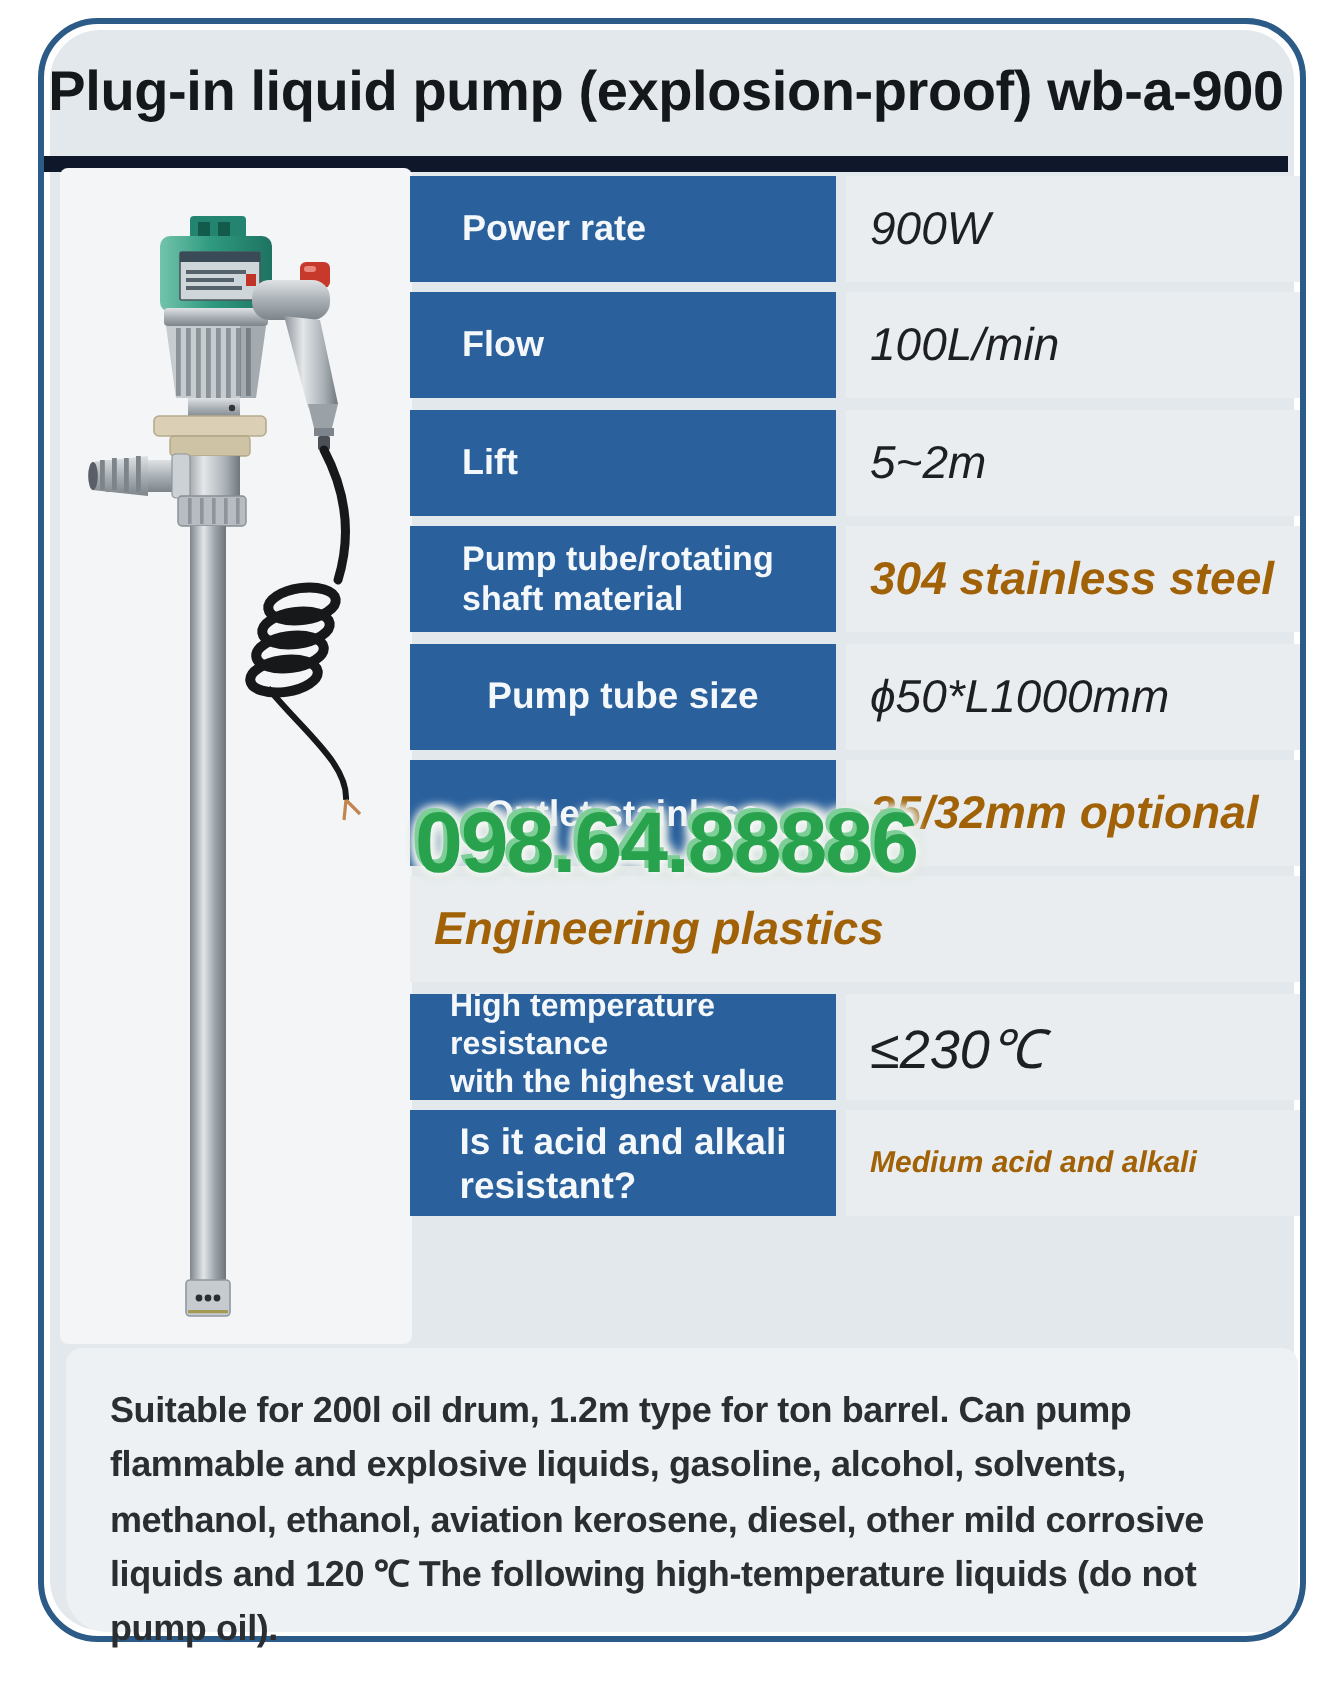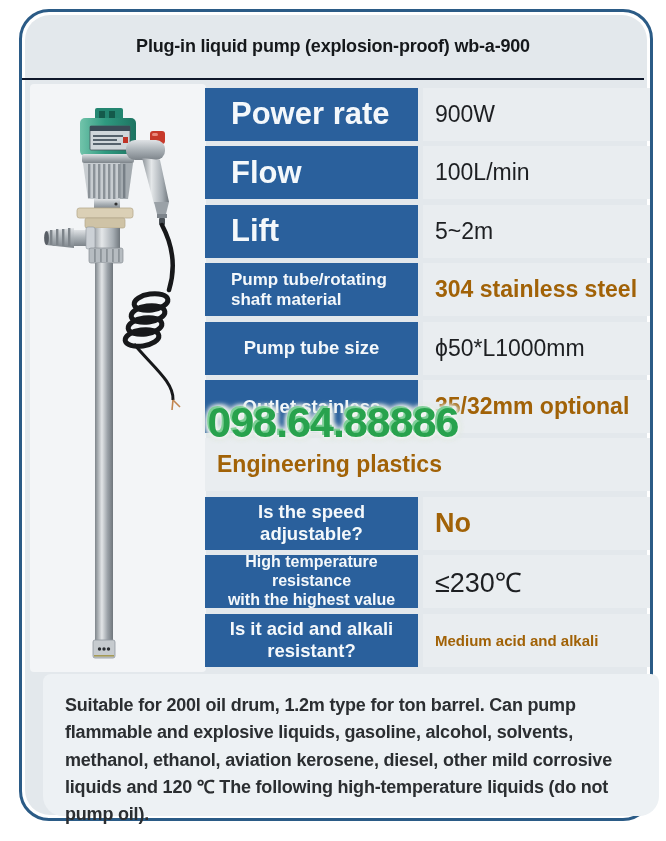--- a/index.html
+++ b/index.html
@@ -11,53 +11,53 @@
     position:absolute;left:19px;top:9px;width:628px;height:806px;
     border:3px solid #2b5b86;border-radius:30px;background:#ffffff;
   }
   .panel{
     position:absolute;left:3px;top:3px;right:3px;bottom:3px;
     background:#e3e8ec;border-radius:25px;
   }
   .title-bar{
     position:absolute;left:22px;top:14px;width:622px;height:64px;
     display:flex;align-items:center;justify-content:center;
-    font-size:18px;font-weight:bold;color:#15181b;letter-spacing:-0.2px;
-    border-bottom:2px solid #0f172a;
+    font-size:28px;font-weight:bold;color:#15181b;letter-spacing:-0.2px;
+    border-bottom:8px solid #0f172a;
   }
   .image-area{
     position:absolute;left:30px;top:84px;width:176px;height:588px;
     background:#f3f5f7;border-radius:4px;
   }
   .image-area svg{display:block;}
   .spec-table{
     position:absolute;left:205px;top:88px;width:445px;
     display:flex;flex-direction:column;gap:5.4px;
   }
   .spec-row{display:flex;gap:5px;height:53px;}
   .cell-label{
     width:213px;flex:0 0 213px;background:#2a609c;color:#f4f8fb;font-weight:bold;
     display:flex;flex-direction:column;justify-content:center;
     white-space:pre-line;line-height:1.18;box-sizing:border-box;
   }
   .cell-label.align-left{align-items:flex-start;padding-left:26px;text-align:left;}
-  .cell-label.align-center{align-items:center;text-align:center;padding:0 6px;}
-  .l-lg{font-size:31px;}
+  .cell-label.align-center{align-items:center;text-align:left;padding:0 20px;}
+  .l-lg{font-size:18px;}
   .l-md{font-size:18.5px;}
   .l-sm{font-size:17px;}
   .l-xs{font-size:16px;}
   .cell-value{
     flex:1;background:#e9edf0;color:#1d1f22;
-    display:flex;align-items:center;padding-left:12px;font-size:23px;
+    display:flex;align-items:center;padding-left:12px;font-size:23px;font-style:italic;
   }
   .cell-value.v-bold{font-weight:bold;color:#a16207;}
   .cell-value.v-lg{font-size:27px;}
   .cell-value.v-sm{font-size:15px;}
   .description{
-    position:absolute;left:43px;top:674px;width:616px;height:142px;
+    position:absolute;left:33px;top:674px;width:616px;height:142px;
     background:#edf1f4;border-radius:8px 8px 20px 20px;box-sizing:border-box;
     padding:18px 22px 0 22px;
     font-size:18px;font-weight:bold;color:#2b2e31;line-height:1.52;letter-spacing:-0.2px;
   }
   .watermark{
     position:absolute;left:0;top:398px;width:666px;text-align:center;z-index:6;
     font-size:43px;font-weight:bold;letter-spacing:-1px;color:#28a24d;
     text-shadow:
       -2px -2px 0 #7ecf97,
       0 0 4px #ffffff, 0 0 6px #f2f6f3,
@@ -220,25 +220,20 @@
 
     <div class="spec-row">
       <div class="cell-label l-md align-center">Outlet stainless</div>
       <div class="cell-value v-md v-bold">35/32mm optional</div>
     </div>
 
     <div class="spec-row">
       <div class="cell-value v-md v-bold">Engineering plastics</div>
     </div>
 
-    <div class="spec-row">
-      <div class="cell-label l-md align-center">Is the speed
-adjustable?</div>
-      <div class="cell-value v-lg v-bold">No</div>
-    </div>
 
     <div class="spec-row">
       <div class="cell-label l-xs align-center">High temperature resistance
 with the highest value</div>
       <div class="cell-value v-lg">≤230℃</div>
     </div>
 
     <div class="spec-row">
       <div class="cell-label l-md align-center">Is it acid and alkali
 resistant?</div>

